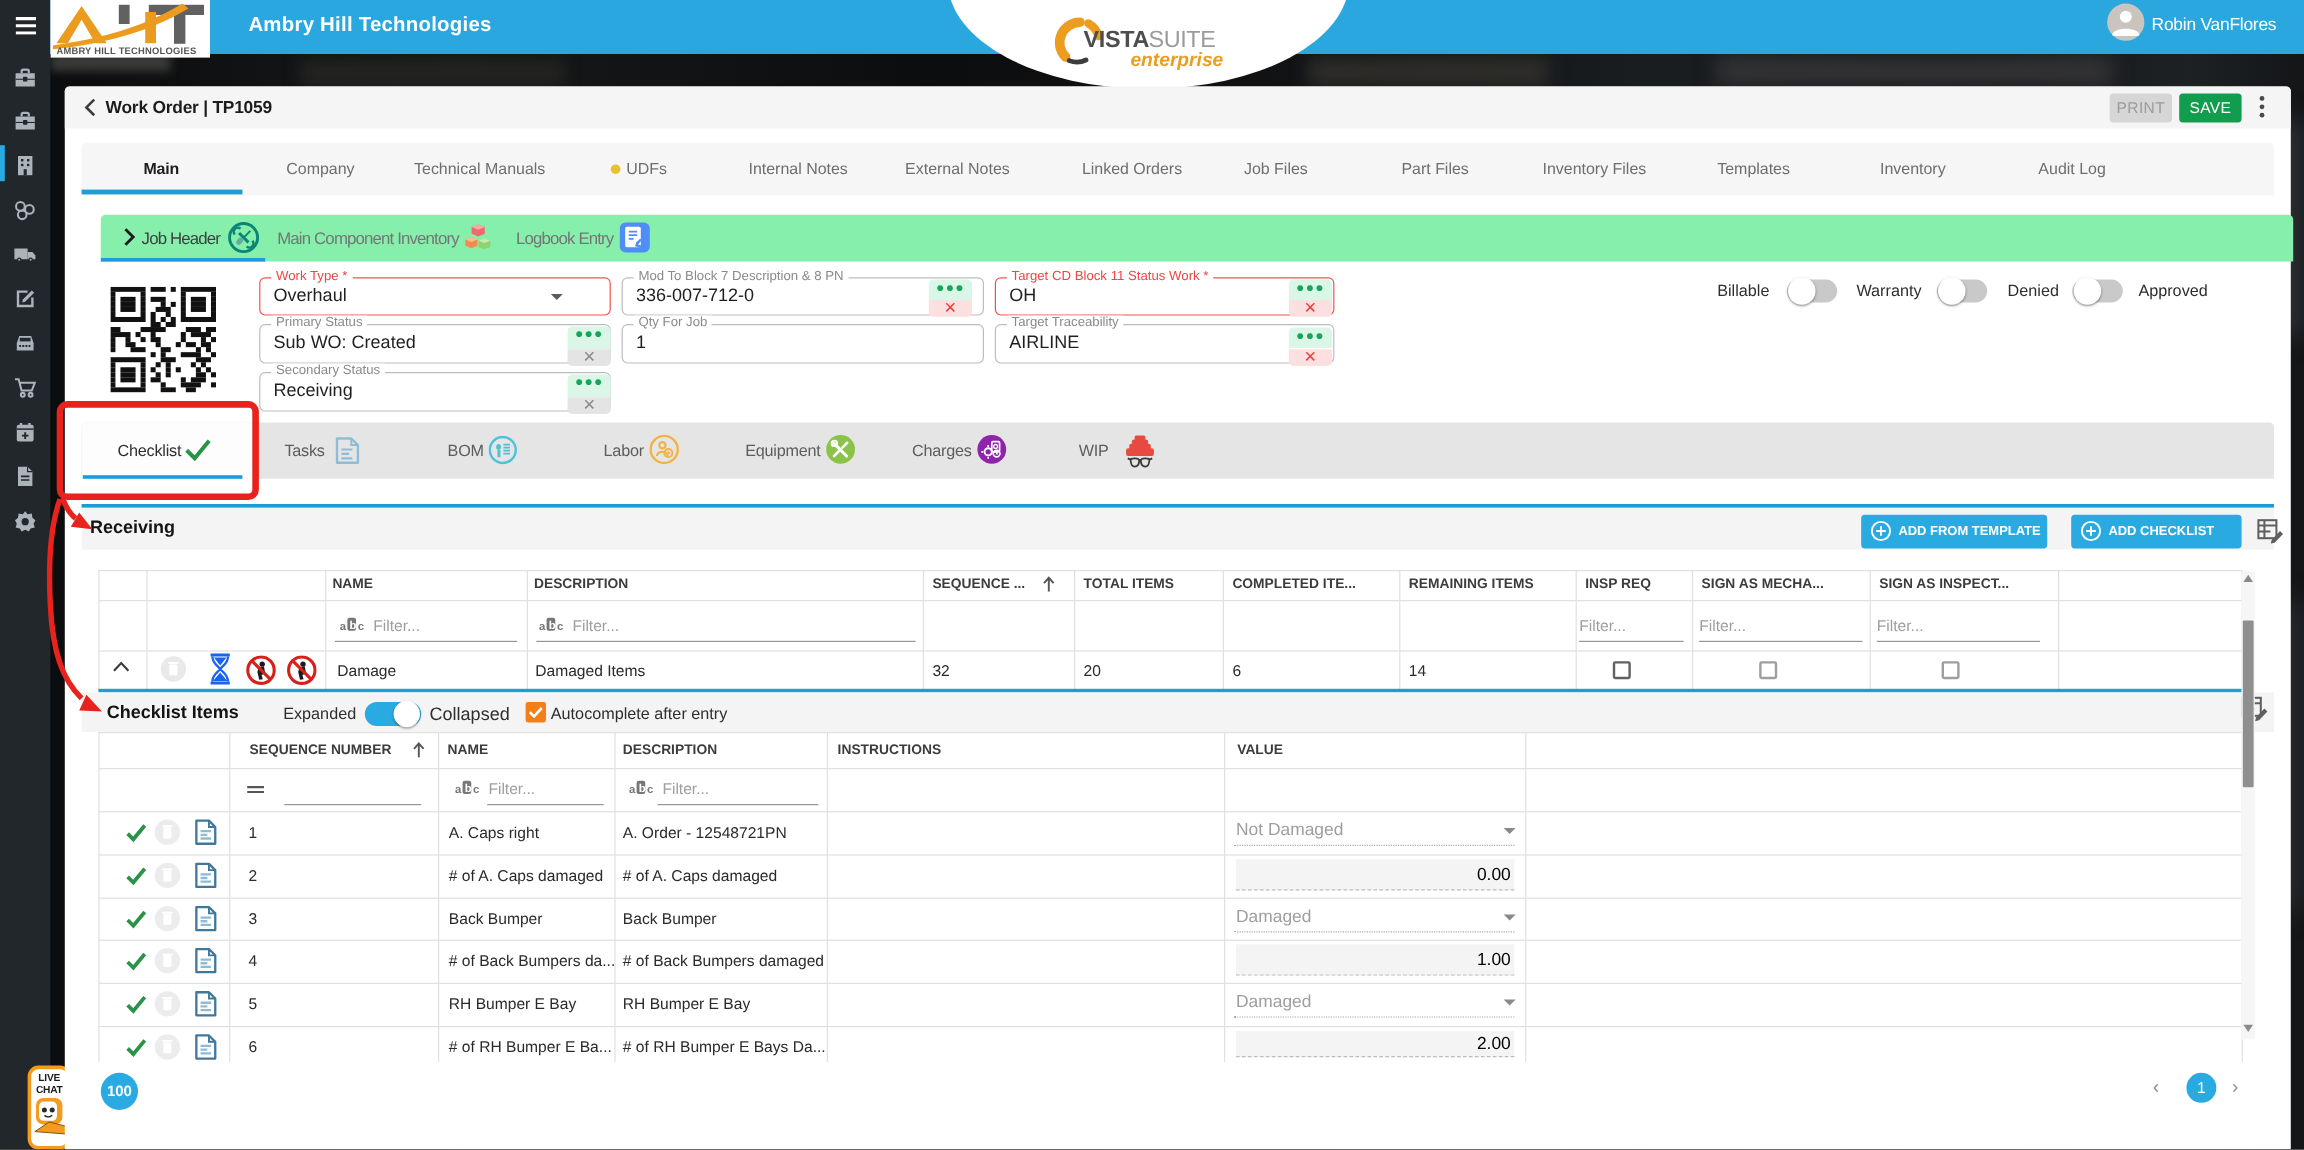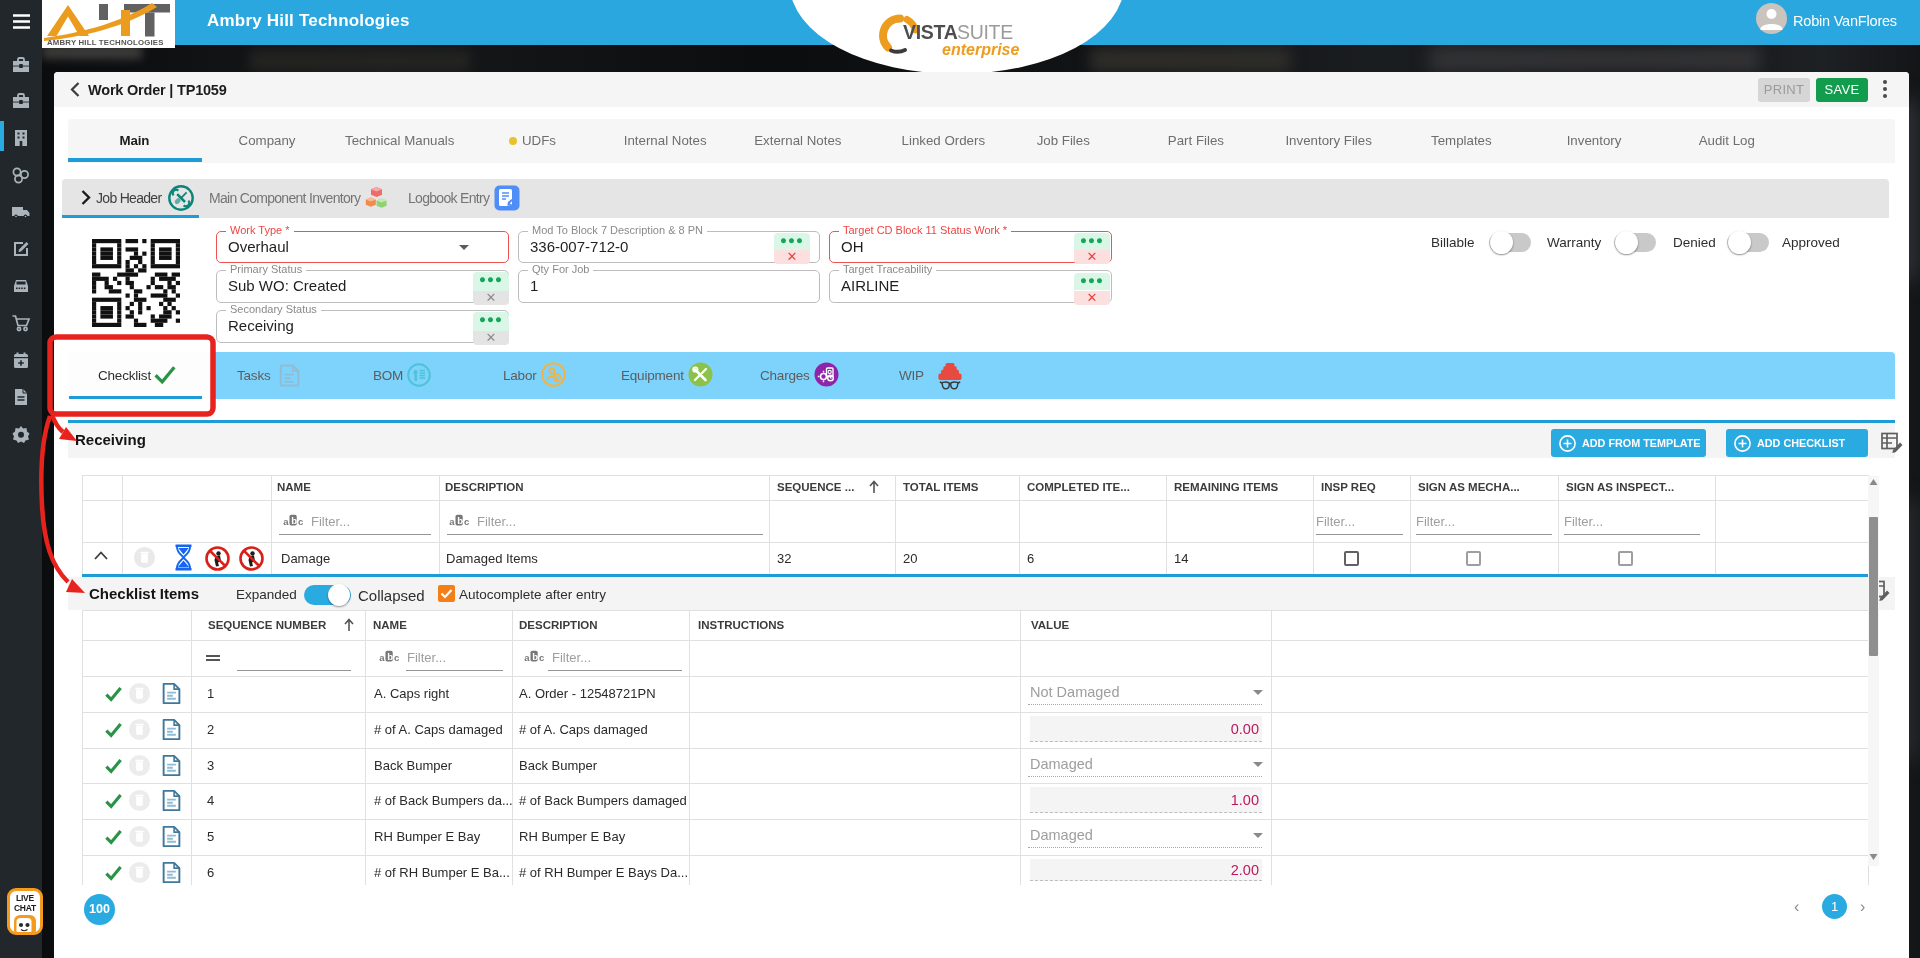--- a/index.html
+++ b/index.html
@@ -14,60 +14,60 @@
 #logoBox { position:absolute; left:42px; top:0; width:133px; height:48px; background:#fff; }
 #appTitle { position:absolute; left:207px; top:11px; color:#fff; font-size:17px; font-weight:bold; letter-spacing:0.2px; }
 #ellipse { position:absolute; left:790px; top:-104px; width:334px; height:178px; background:#fff; border-radius:50%; }
 #userName { position:absolute; left:1793px; top:13px; color:#fff; font-size:14.5px; letter-spacing:-0.2px; }
 #avatar { position:absolute; left:1756px; top:3px; width:31px; height:31px; border-radius:50%; background:#c9c4bd; overflow:hidden; }
 
 #sidebar { position:absolute; left:0; top:45px; width:42px; height:913px; background:#22272b; }
 .sbi { position:absolute; left:11px; width:20px; height:20px; }
 #sbsel { position:absolute; left:0; top:76px; width:4px; height:30px; background:#29abe2; }
 
-#livechat { position:absolute; left:7px; top:888px; width:36px; height:47px; background:#fff; border:3px solid #f49b1f; border-radius:9px; overflow:hidden; }
+#livechat { position:absolute; left:23px; top:888px; width:36px; height:70px; background:#fff; border:3px solid #f49b1f; border-radius:9px; overflow:hidden; }
 #livechat .t { font-size:8.5px; font-weight:bold; color:#1c1c1c; text-align:center; line-height:9.5px; padding-top:3px; letter-spacing:-0.2px;}
 
 #card { position:absolute; left:54px; top:72px; width:1855px; height:886px; background:#fff; border-radius:4px 4px 0 0; }
 #woBar { position:absolute; left:0; top:0; width:1855px; height:35px; background:#f5f5f5; border-radius:4px 4px 0 0; }
 #woTitle { position:absolute; left:34px; top:10px; font-size:14.5px; letter-spacing:-0.2px; font-weight:bold; color:#1c1c1c; }
 .backArrow { position:absolute; left:16px; top:10px; width:10px; height:15px; }
 .btn { position:absolute; top:6px; height:24px; border-radius:3px; font-size:13px; text-align:center; line-height:24px; letter-spacing:0.3px; }
 #btnPrint { left:1704px; width:52px; background:#d6d6d6; color:#9b9b9b; }
 #btnSave { left:1762px; width:52px; background:#129d4e; color:#fff; }
 #kebab { position:absolute; left:1829px; top:8px; width:4px; height:20px; }
 #kebab i { display:block; width:4px; height:4px; border-radius:50%; background:#4a4a4a; margin-bottom:3px; }
 
 #mainTabs { position:absolute; left:14px; top:47px; width:1827px; height:44px; background:#f6f6f6; border-radius:4px 4px 0 0; }
 .mtab { position:absolute; top:0; width:132.7px; height:44px; font-size:13.3px; color:#6e6e6e; text-align:center; line-height:44px; white-space:nowrap; }
 .mtab.on { color:#1d1d1d; font-weight:bold; letter-spacing:-0.2px; }
 #mtUnderline { position:absolute; left:0; top:39px; width:134px; height:4px; background:#1e9cd7; }
 .udot { display:inline-block; width:8px; height:8px; border-radius:50%; background:#e8c22d; margin-right:5px; vertical-align:middle; }
 
-#jhBar { position:absolute; left:8px; top:107px; width:1827px; height:39px; background:#e5e5e5; border-radius:4px 4px 0 0; }
+#jhBar { position:absolute; left:30px; top:107px; width:1827px; height:39px; background:#86efac; border-radius:4px 4px 0 0; }
 #jhUnderline { position:absolute; left:0; top:36px; width:137px; height:3px; background:#1e9cd7; }
 .jht { position:absolute; top:0; height:36px; line-height:38px; font-size:14px; letter-spacing:-0.7px; color:#757575; white-space:nowrap; }
 
 .fld { position:absolute; border:1px solid #bdbdbd; border-radius:5px; background:#fff; }
 .fld.req { border:1.6px solid #ef5350; }
 .flbl { position:absolute; top:-7px; left:10px; background:#fff; padding:0 4px; font-size:11px; color:#8a8a8a; white-space:nowrap; }
 .flbl.red { color:#ef4444; }
 .fval { position:absolute; left:12px; top:8px; font-size:15px; color:#1f1f1f; }
 .pillG { position:absolute; background:#d9f6e6; border-radius:4px 4px 0 0; text-align:center; }
 .pillG b { color:#17a558; font-size:11.5px; letter-spacing:1px; line-height:14px; position:relative; top:-3px; }
 .pillX { position:absolute; text-align:center; border-radius:0 0 4px 4px; font-size:13px; }
 .pillX.red { background:#fcdfdf; color:#e8453c; }
 .pillX.grey { background:#e4e4e4; color:#8c8c8c; }
 .selArr { position:absolute; width:0; height:0; border-left:5px solid transparent; border-right:5px solid transparent; border-top:5px solid #5c5c5c; }
 
 .tglLbl { position:absolute; top:163px; font-size:13.5px; color:#2e2e2e; }
 .tgl { position:absolute; top:161px; width:42px; height:19px; background:#c9c9c9; border-radius:10px; }
 .tgl i { position:absolute; left:1px; top:-2px; width:23px; height:23px; background:#fff; border-radius:50%; box-shadow:0 1px 2px rgba(0,0,0,0.45); }
 
-#subTabs { position:absolute; left:14px; top:280px; width:1827px; height:47px; background:#7dd3fc; border-radius:4px 4px 0 0; }
+#subTabs { position:absolute; left:14px; top:280px; width:1827px; height:47px; background:#e5e5e5; border-radius:4px 4px 0 0; }
 #subTabs .white { position:absolute; left:0; top:0; width:144px; height:47px; background:#fdfdfd; }
 #stUnderline { position:absolute; left:1px; top:44px; width:133px; height:3px; background:#1e9cd7; }
 .stab { position:absolute; top:0; height:47px; line-height:47px; font-size:13.5px; letter-spacing:-0.2px; color:#5d5d5d; white-space:nowrap; }
 
 #clPanel { position:absolute; left:14px; top:348px; width:1827px; height:538px; }
 #clHead { position:absolute; left:0; top:0; width:1827px; height:38px; background:#f4f4f4; border-top:3px solid #1e9cd7; }
 #clTitle { position:absolute; left:7px; top:11px; font-size:15px; font-weight:bold; color:#141414; }
 .blueBtn { position:absolute; top:9px; height:28px; background:#29abe2; border-radius:3px; color:#fff; font-size:10.8px; font-weight:bold; line-height:28px; letter-spacing:0; white-space:nowrap; overflow:hidden; }
 .blueBtn svg { vertical-align:middle; margin:-2px 6px 0 8px; }
 
@@ -75,21 +75,21 @@
 .vline { position:absolute; width:1px; background:#e0e0e0; }
 .th { position:absolute; font-size:11.5px; font-weight:bold; color:#3c3c3c; white-space:nowrap; }
 .td { position:absolute; font-size:13px; color:#2a2a2a; white-space:nowrap; }
 .filter { position:absolute; font-size:13px; color:#9e9e9e; }
 .funder { position:absolute; height:1px; background:#949494; }
 .cbox { position:absolute; width:15px; height:15px; border:2px solid #9e9e9e; border-radius:2px; background:#fff; }
 
 #ciHead { position:absolute; left:0; top:157px; width:1827px; height:33px; background:#f4f4f4; }
 #ciTitle { position:absolute; left:21px; top:165px; font-size:15px; font-weight:bold; color:#141414; }
 .valSel { position:absolute; font-size:14.5px; color:#9e9e9e; }
-.valNum { position:absolute; background:#f4f4f4; border-bottom:1px dashed #bdbdbd; font-size:14.5px; color:#be185d; text-align:right; }
+.valNum { position:absolute; background:#f4f4f4; border-bottom:1px dashed #bdbdbd; font-size:14.5px; color:#000000; text-align:right; }
 
 #sbTrack { position:absolute; left:1814px; top:404px; width:11px; height:390px; background:#f6f6f6; }
 #sbThumb { position:absolute; left:1815px; top:445px; width:9px; height:139px; background:#8f8f8f; border-radius:1px; }
 
 #badge100 { position:absolute; left:30px; top:822px; width:31px; height:31px; border-radius:50%; background:#29abe2; color:#fff; font-size:12.5px; font-weight:bold; text-align:center; line-height:31px; }
 #pg1 { position:absolute; left:1768px; top:822px; width:25px; height:25px; border-radius:50%; background:#29abe2; color:#fff; font-size:13px; text-align:center; line-height:25px; }
 .pgArrow { position:absolute; top:822px; font-size:16px; color:#8a8a8a; }
 </style>
 </head>
 <body>

